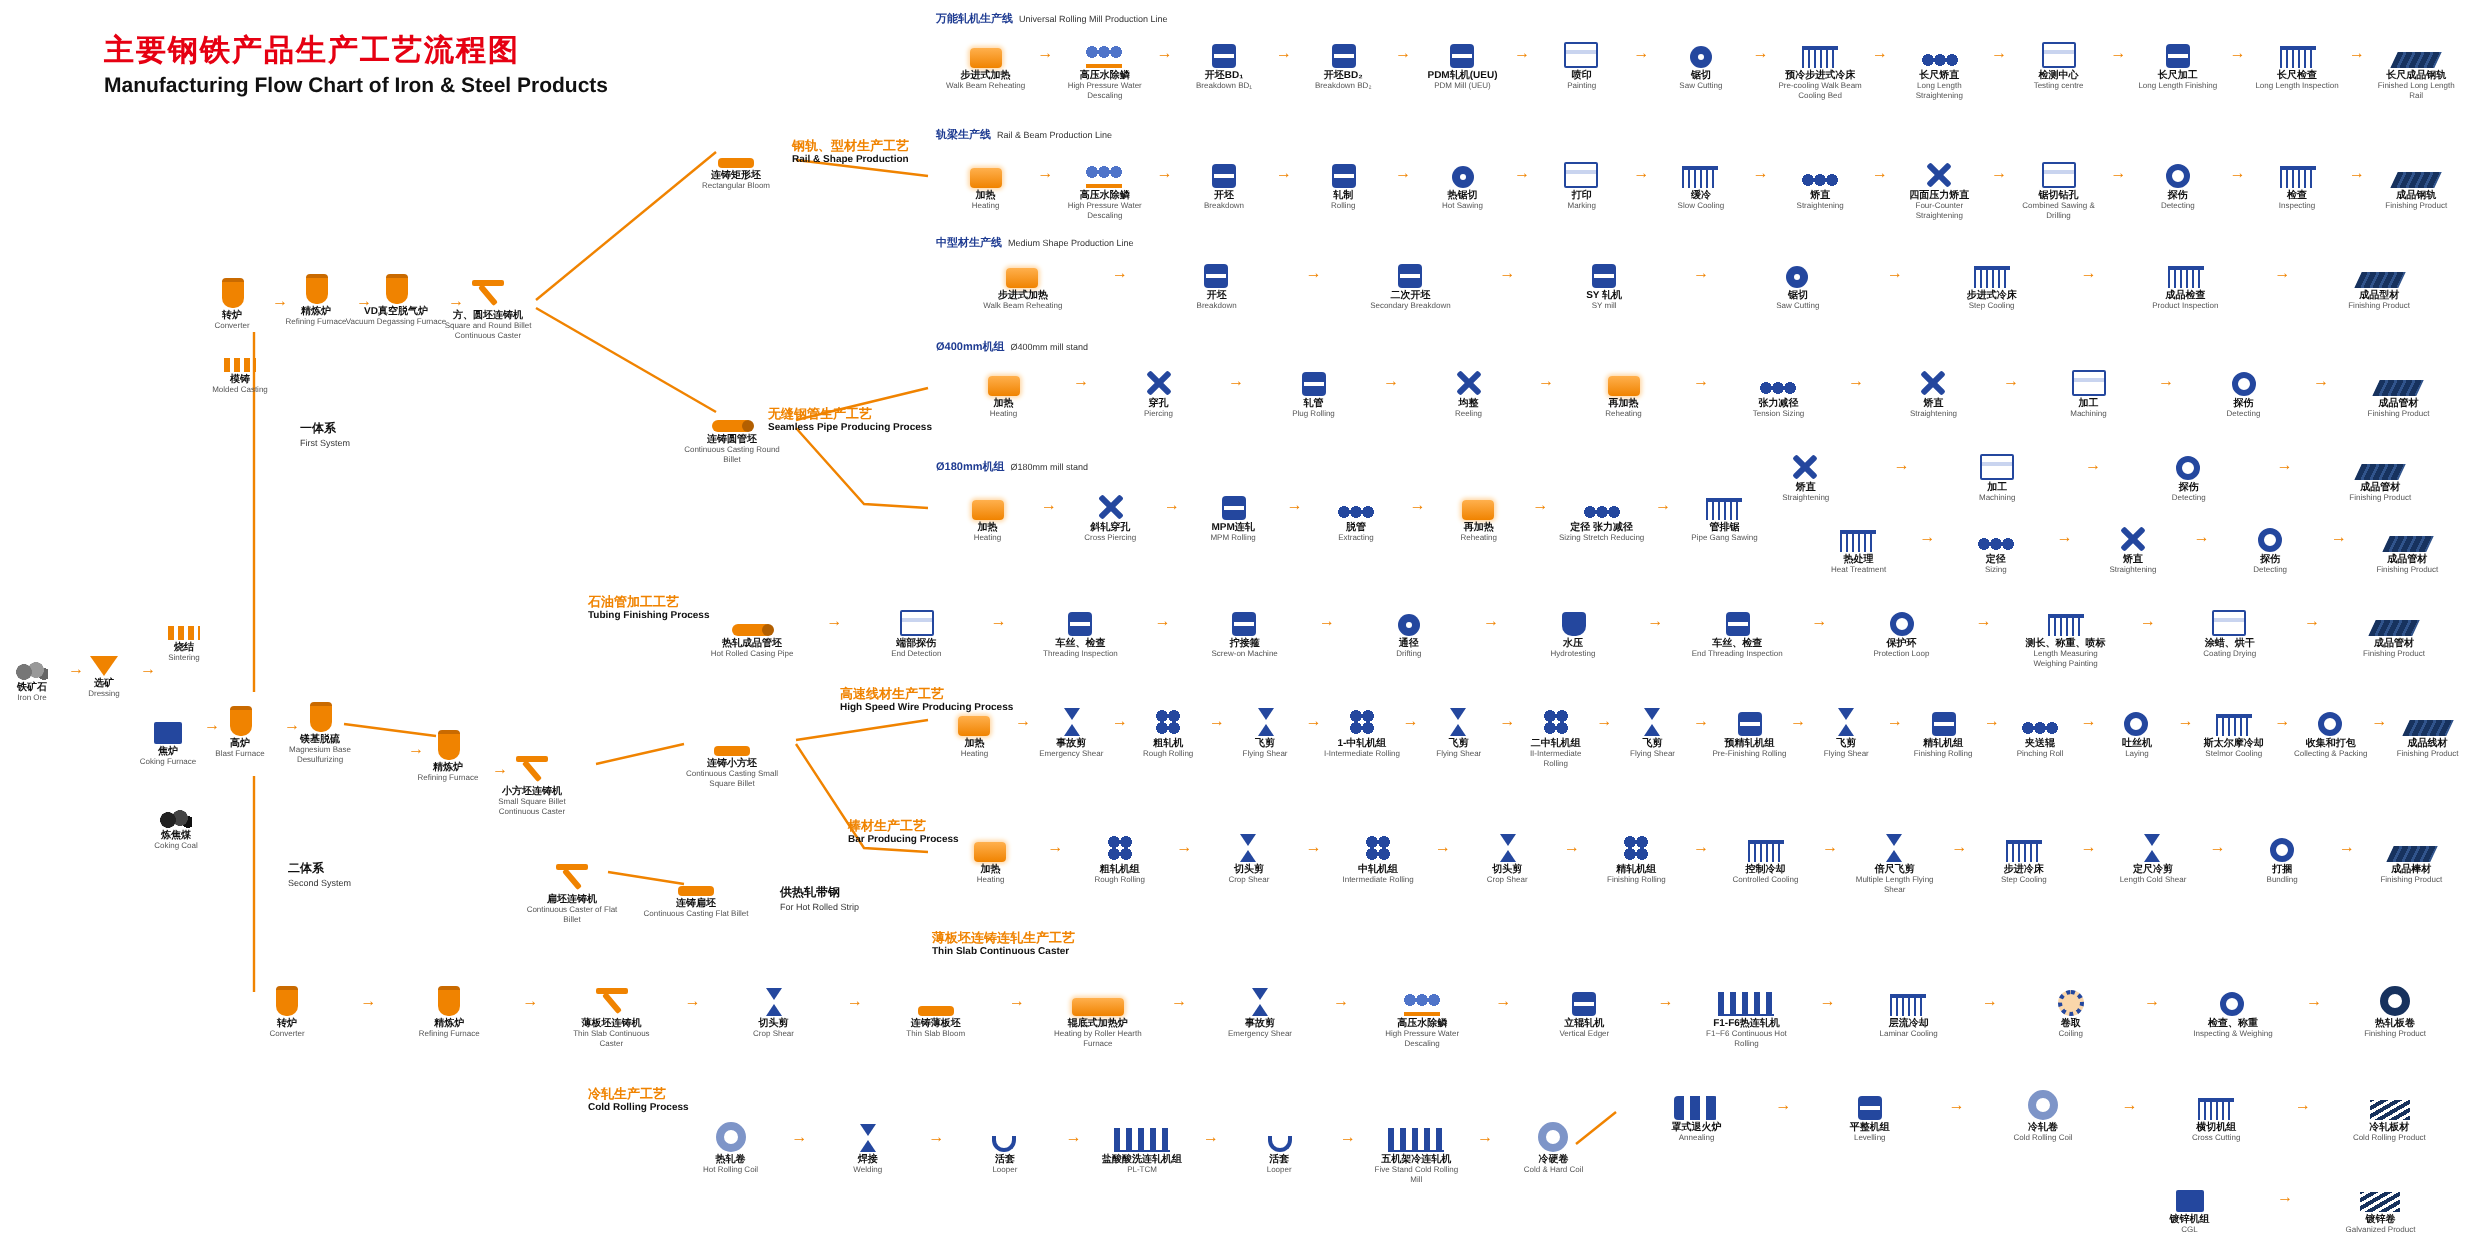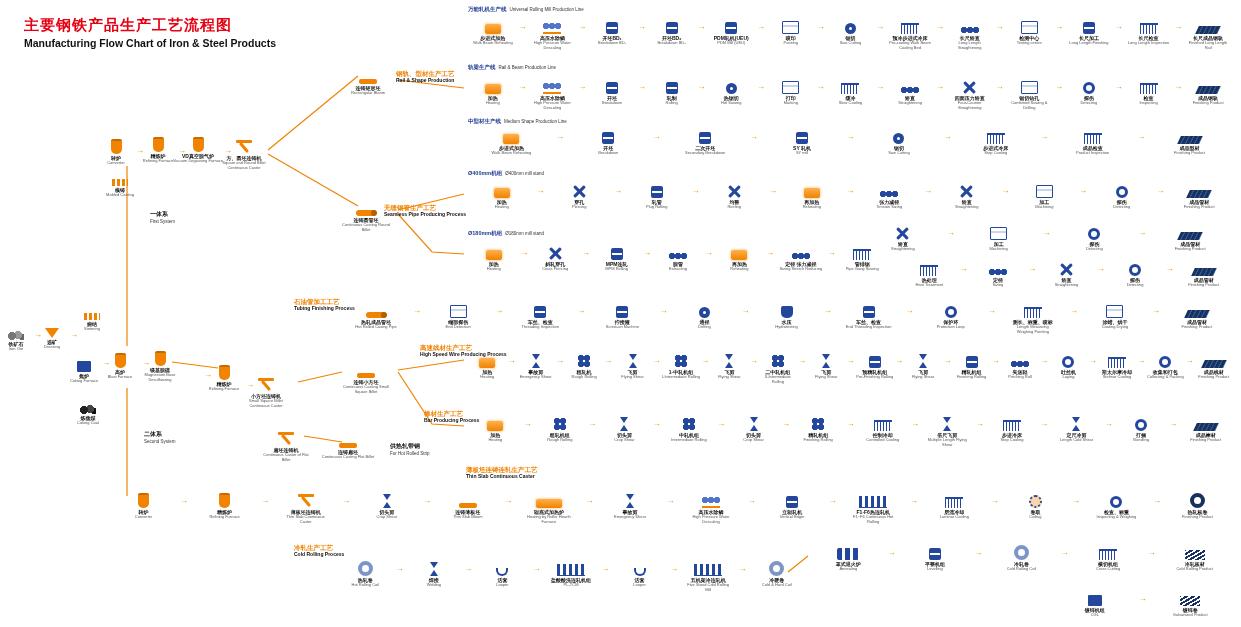--- a/index.html
+++ b/index.html
@@ -1,18 +1,18 @@
 <!DOCTYPE html>
 <html><head>
 <meta charset="utf-8">
 <style>
   html,body{margin:0;padding:0;background:#fff;}
   .canvas{position:relative;width:1241px;height:627px;background:#fff;overflow:hidden;
           font-family:"Liberation Sans","DejaVu Sans",sans-serif;}
-  .title-block{position:absolute;left:24px;top:16px;}
+  .title-block{position:absolute;left:52px;top:16px;}
   .title-cn{color:#e60012;font-size:15px;font-weight:bold;letter-spacing:1px;}
   .title-en{color:#111;font-size:10.5px;font-weight:bold;margin-top:2px;}
 
   .row{position:absolute;display:flex;align-items:flex-start;justify-content:space-between;}
   .step{flex:1 1 0;min-width:0;display:flex;flex-direction:column;align-items:center;text-align:center;}
   .iconbox{height:16px;display:flex;align-items:flex-end;justify-content:center;margin-bottom:1px;}
   .cn{font-size:5px;font-weight:bold;color:#111;line-height:1.2;white-space:nowrap;}
   .en{font-size:4px;color:#555;line-height:1.15;max-width:46px;}
   .arrow{flex:0 0 auto;color:#f08300;font-size:8px;font-weight:bold;height:16px;display:flex;align-items:center;margin:0 1px;}
 

